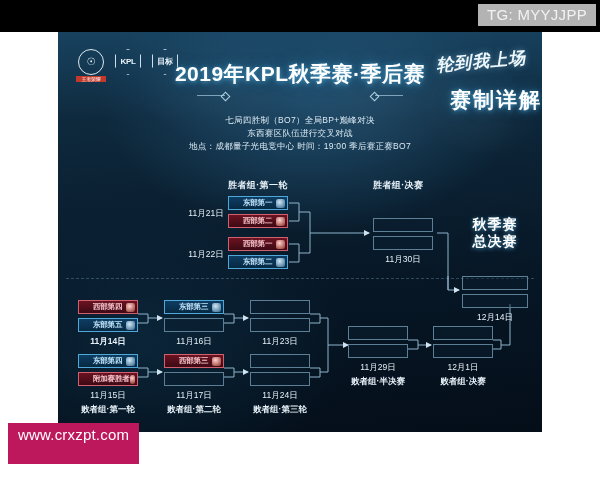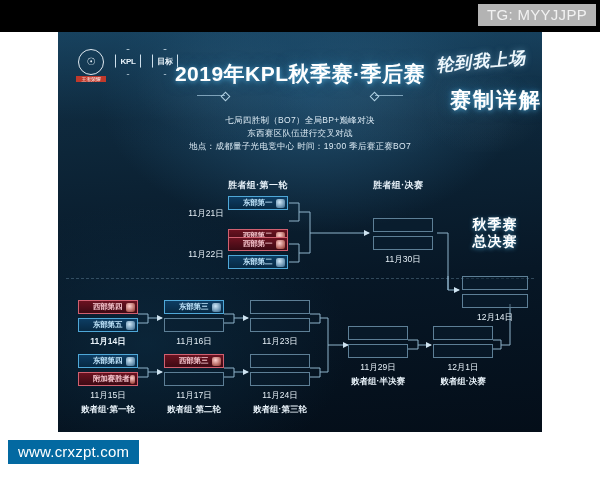--- a/index.html
+++ b/index.html
@@ -156,22 +156,22 @@
   }
   
   .divider{
     position:absolute;left:8px;width:468px;height:0;
     border-top:1px dashed rgba(150,190,215,.3);
   }
 
   
   .watermark{
     position:absolute;left:8px;bottom:16px;
-    background:#0369a1;color:#fff;font-size:15px;
-    padding:4px 10px 5px 10px;line-height:1;letter-spacing:.2px;
+    background:#be185d;color:#fff;font-size:15px;
+    padding:4px 10px 22px 10px;line-height:1;letter-spacing:.2px;
   }
 </style>
 </head>
 <body>
 
 <div class="top-band"></div>
 <div class="tg-tag">TG: MYYJJPP</div>
 
 <div class="poster">
   <div class="poster-glow"></div>
@@ -253,21 +253,21 @@
     <div class="divider" style="top:124px;"></div>
 
     <div class="hdr" style="left:170px;top:25px;">胜者组·第一轮</div>
     <div class="hdr" style="left:315px;top:25px;">胜者组·决赛</div>
 
     <div class="date" style="left:118px;top:54px;width:60px;">11月21日</div>
     <div class="team east" style="left:170px;top:42px;">
       <span>东部第一</span>
       <span class="emb"></span>
     </div>
-    <div class="team west" style="left:170px;top:60px;margin-top:15px;">
+    <div class="team west" style="left:170px;top:60px;">
       <span>西部第二</span>
       <span class="emb"></span>
     </div>
 
     <div class="date" style="left:118px;top:95px;width:60px;">11月22日</div>
     <div class="team west" style="left:170px;top:83px;">
       <span>西部第一</span>
       <span class="emb"></span>
     </div>
     <div class="team east" style="left:170px;top:101px;">

